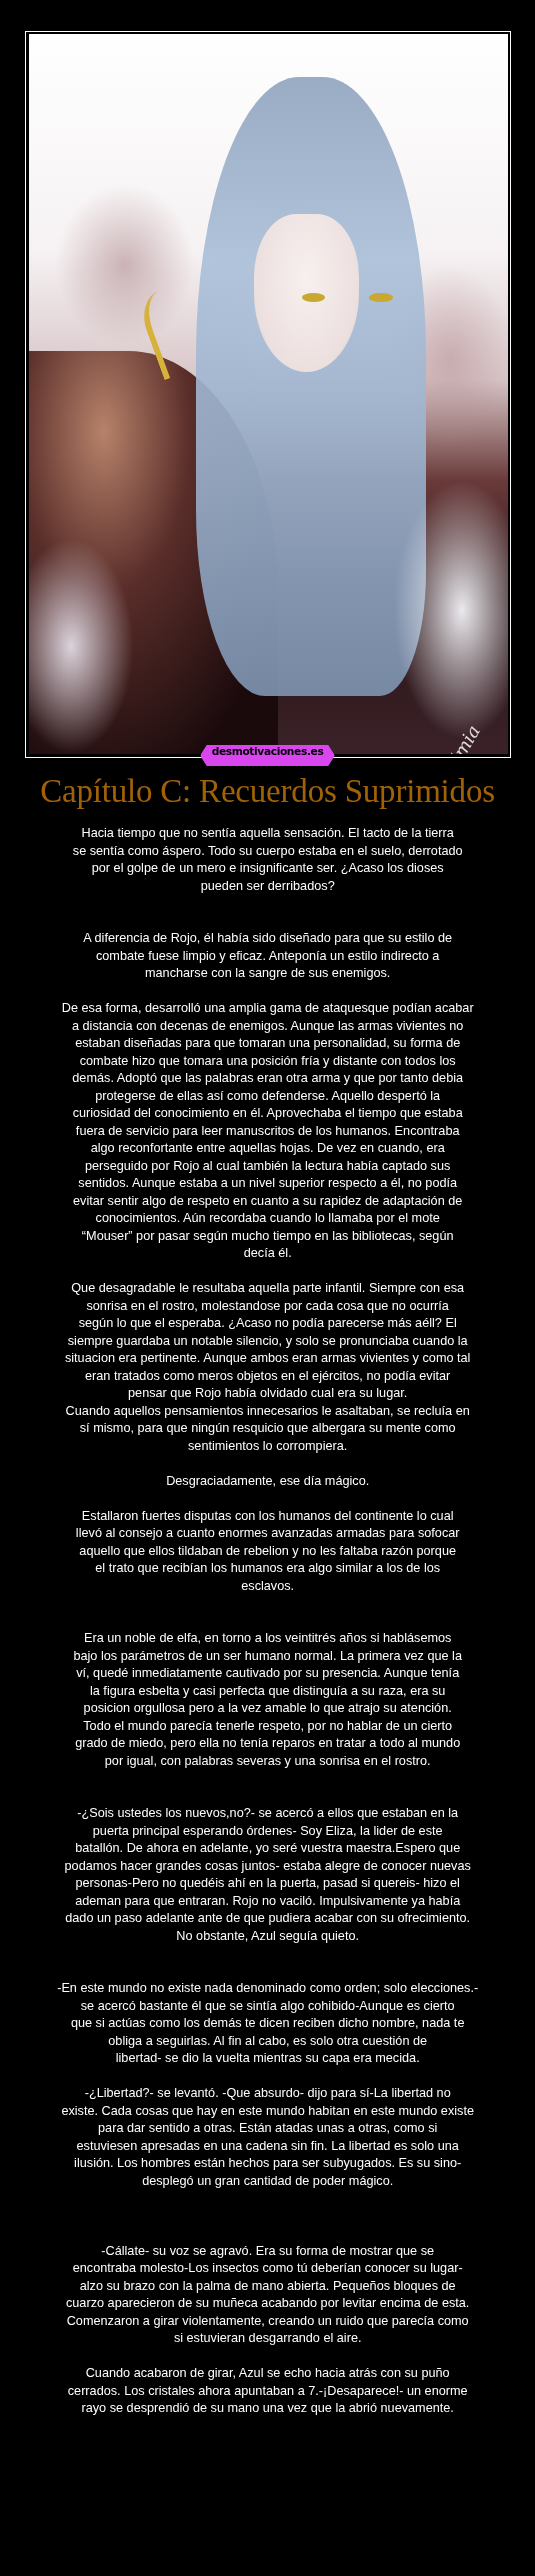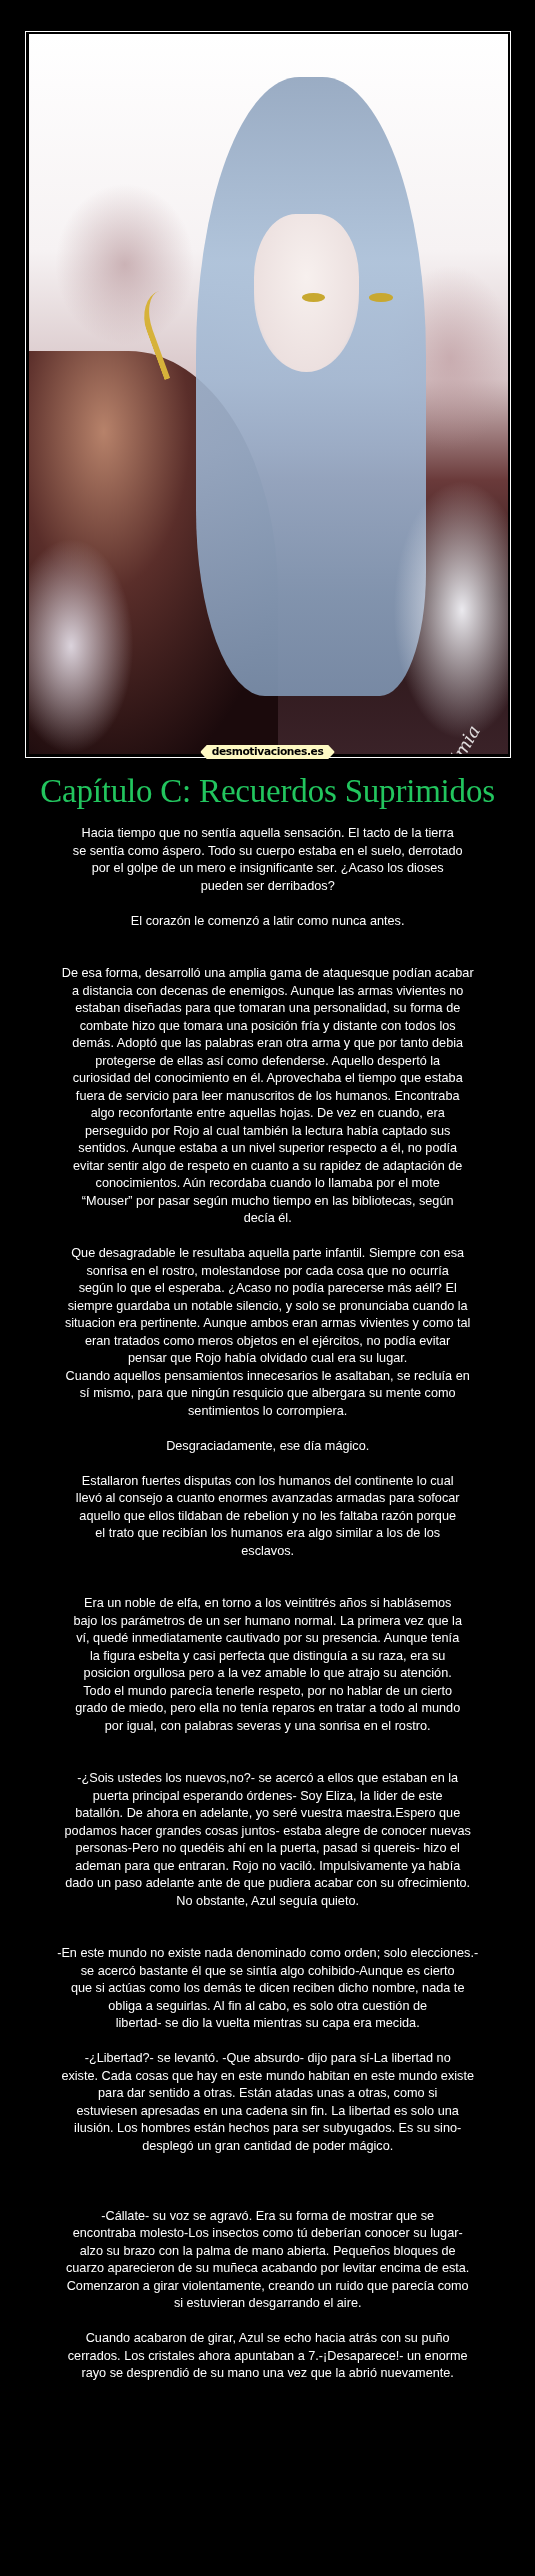--- a/index.html
+++ b/index.html
@@ -17,22 +17,22 @@
       background: linear-gradient(180deg, #8fa3bd 0%, #a9bfd8 30%, #9db3cf 60%, #7f95b2 100%);
       border-radius: 45% 45% 20% 30%; opacity: 0.9; }
     .face { position: absolute; left: 47%; top: 25%; width: 22%; height: 22%; background: radial-gradient(ellipse at 50% 40%, #f7f0ee 0%, #ece0df 70%, rgba(236,224,223,0) 100%); border-radius: 40% 40% 50% 50%; }
     .eye { position: absolute; top: 36%; width: 5%; height: 1.2%; background: #c8a830; border-radius: 50%; }
     .eye.l { left: 57%; } .eye.r { left: 71%; }
     .armor { position: absolute; left: 0; top: 44%; width: 52%; height: 56%; background: radial-gradient(ellipse at 30% 20%, #b7826a 0%, #5a2e2a 35%, #1b0a0c 80%); border-radius: 0 60% 0 0; }
     .collar { position: absolute; left: 25%; top: 35%; width: 12%; height: 12%; border-left: 6.6px solid #d6b23a; border-radius: 40% 0 0 0; transform: rotate(-20deg); }
     .clouds-l { position: absolute; left: 0; top: 70%; width: 22%; height: 30%; background: radial-gradient(ellipse at 40% 50%, rgba(235,230,240,0.9) 0%, rgba(235,230,240,0) 70%); }
     .clouds-r { position: absolute; right: 0; top: 62%; width: 24%; height: 36%; background: radial-gradient(ellipse at 60% 50%, rgba(245,245,250,0.95) 0%, rgba(245,245,250,0) 70%); }
     .signature { position: absolute; right: 5%; bottom: 3%; color: rgba(255,255,255,0.85); font-family: "DejaVu Serif", serif; font-style: italic; font-size: 18px; transform: rotate(-60deg); transform-origin: right bottom; }
-    .watermark { position: absolute; left: 50%; top: 745px; transform: translateX(-50%); background: #fef9c3; color: #000; font-family: "DejaVu Sans", sans-serif; font-size: 10.7px; font-weight: bold; letter-spacing: -0.4px; padding: 0 11.5px; height: 14px; line-height: 13px; clip-path: polygon(6.6px 0, calc(100% - 6.6px) 0, 100% 50%, calc(100% - 6.6px) 100%, 6.6px 100%, 0 50%); }
-    .title { position: absolute; left: 0; top: 768px; width: 535px; text-align: center; color: #22c55e; font-family: "Liberation Serif", serif; font-size: 33px; line-height: 46px; letter-spacing: -0.2px; }
+    .watermark { position: absolute; left: 50%; top: 745px; transform: translateX(-50%); background: #d946ef; color: #000; font-family: "DejaVu Sans", sans-serif; font-size: 10.7px; font-weight: bold; letter-spacing: -0.4px; padding: 0 11.5px; height: 21px; line-height: 13px; clip-path: polygon(6.6px 0, calc(100% - 6.6px) 0, 100% 50%, calc(100% - 6.6px) 100%, 6.6px 100%, 0 50%); }
+    .title { position: absolute; left: 0; top: 768px; width: 535px; text-align: center; color: #a16207; font-family: "Liberation Serif", serif; font-size: 33px; line-height: 46px; letter-spacing: -0.2px; }
     .body-text { position: absolute; left: 8.2px; top: 825px; width: 519px; color: #fff; text-align: center; font-family: "Liberation Sans", sans-serif; font-size: 12.7px; line-height: 17.5px; }
     .para { margin: 0; white-space: pre-line; }
     .gap { height: 17.5px; }
     .gap2 { height: 35px; }
   </style>
 </head>
 <body>
 
 <div class="poster">
   <div class="frame">
@@ -52,22 +52,24 @@
   <div class="watermark">desmotivaciones.es</div>
 
   <div class="title">Capítulo C: Recuerdos Suprimidos</div>
 
   <div class="body-text">
     <p class="para">Hacia tiempo que no sentía aquella sensación. El tacto de la tierra
 se sentía como áspero. Todo su cuerpo estaba  en el suelo, derrotado
 por el golpe de un mero e insignificante ser. ¿Acaso los dioses
 pueden ser derribados?</p>
     <div class="gap"></div>
-    <p class="para">El corazón le comenzó a latir como nunca antes.</p>
     <div class="gap"></div>
+    <p class="para">A diferencia de Rojo, él había sido diseñado para que su estilo de
+combate fuese limpio y eficaz. Anteponía un estilo indirecto a
+mancharse con la sangre de sus enemigos.</p>
     <div class="gap"></div>
     <p class="para">De esa forma, desarrolló una amplia gama de ataquesque podían acabar
 a distancia con decenas de enemigos. Aunque las armas vivientes no
 estaban diseñadas para que tomaran una personalidad, su forma de
 combate hizo que tomara una posición fría y distante con todos los
 demás. Adoptó que las palabras eran otra arma y que por tanto debia
 protegerse de ellas así como defenderse. Aquello despertó la
 curiosidad del conocimiento en él. Aprovechaba el tiempo que estaba
 fuera de servicio para leer manuscritos de los humanos. Encontraba
 algo reconfortante entre aquellas hojas. De vez en cuando, era

